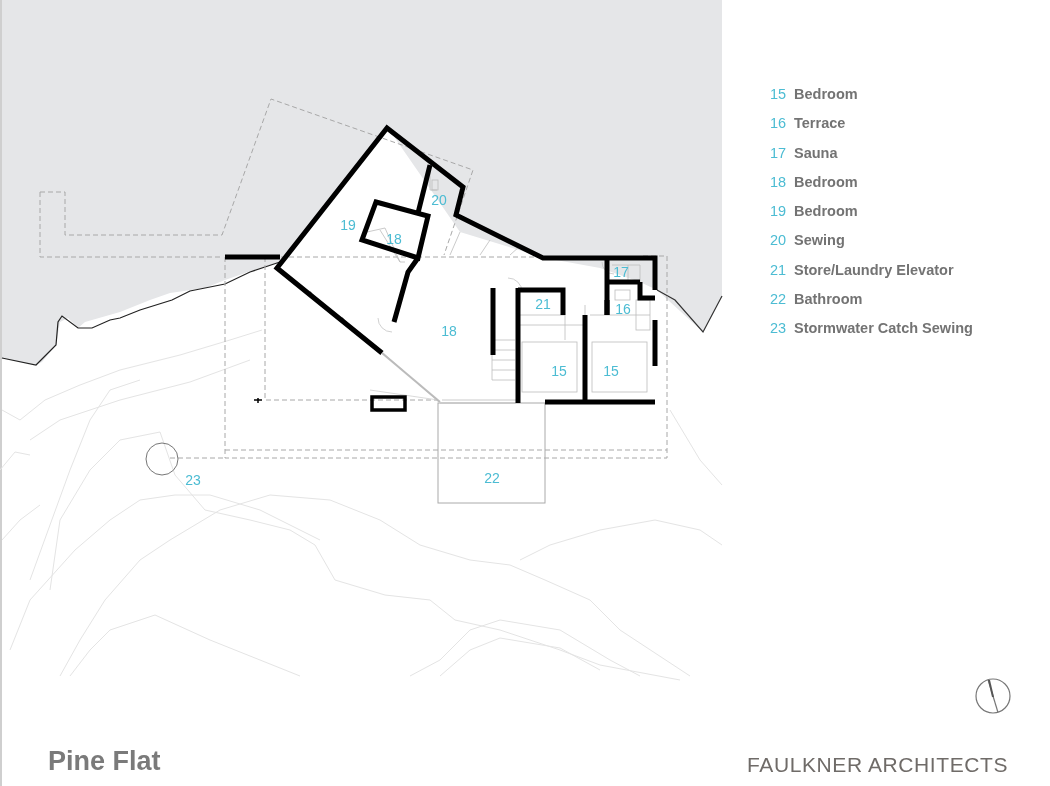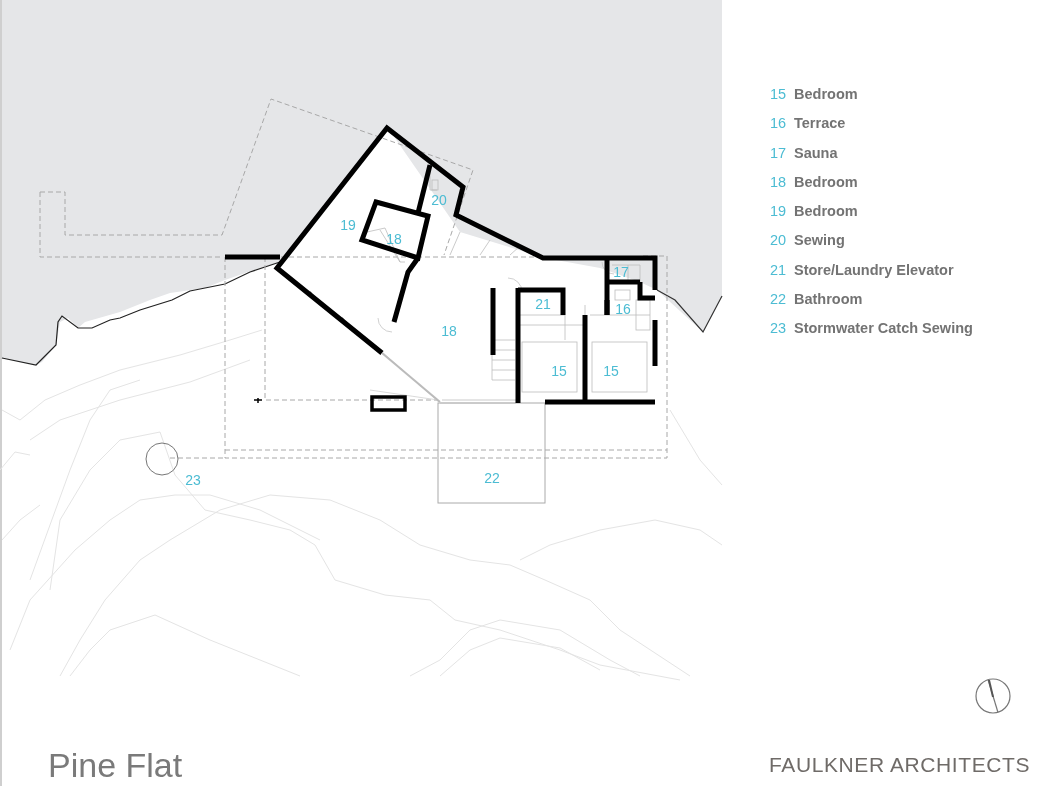--- a/index.html
+++ b/index.html
@@ -7,22 +7,22 @@
          font-family: "Liberation Sans", sans-serif; }
   .left-border { position: absolute; left: 0; top: 0; width: 2px; height: 786px; background: #cfcfcf; }
   #plan { position: absolute; left: 0; top: 0; }
   .room-label { font-family: "Liberation Sans", sans-serif; font-size: 14px; fill: #4cbcd3; }
   .legend { position: absolute; left: 770px; top: 86px; width: 260px; }
   .legend-title { color: #6d6d6d; font-size: 15.5px; letter-spacing: 1.2px; margin: 0 0 26px 0; font-weight: normal; }
   .legend-list { list-style: none; margin: 0; padding: 0; }
   .legend-item { display: flex; align-items: baseline; height: 29.3px; font-size: 14.5px; }
   .legend-num { color: #4cbcd3; width: 24px; }
   .legend-name { color: #737373; font-weight: bold; }
-  .project-name { position: absolute; left: 48px; top: 746px; font-size: 34px; color: #7a7a7a; font-weight: normal; }
-  .firm-name { position: absolute; left: 769px; top: 753px; font-size: 21px; color: #6f6b68; letter-spacing: 0.6px; }
+  .project-name { position: absolute; left: 48px; top: 746px; font-size: 27px; color: #7a7a7a; font-weight: bold; }
+  .firm-name { position: absolute; left: 747px; top: 753px; font-size: 21px; color: #6f6b68; letter-spacing: 0.6px; }
   .north-arrow { position: absolute; left: 974px; top: 677px; width: 38px; height: 38px; }
 </style>
 </head>
 <body>
 
 <div class="left-border"></div>
 
 <svg id="plan" width="730" height="690" viewBox="0 0 730 690">
 
   <path d="M2,0 L722,0 L722,296 L703,332 L657,290 L640,282 L600,268 L545,258 L460,232 L388,128 L280,262 L260,268 L225,280 L205,288 L170,293 L150,300 L120,312 L85,322 L78,328 L68,318 L60,322 L56,345 L42,362 L36,365 L2,358 Z" fill="#e5e6e8"></path>

